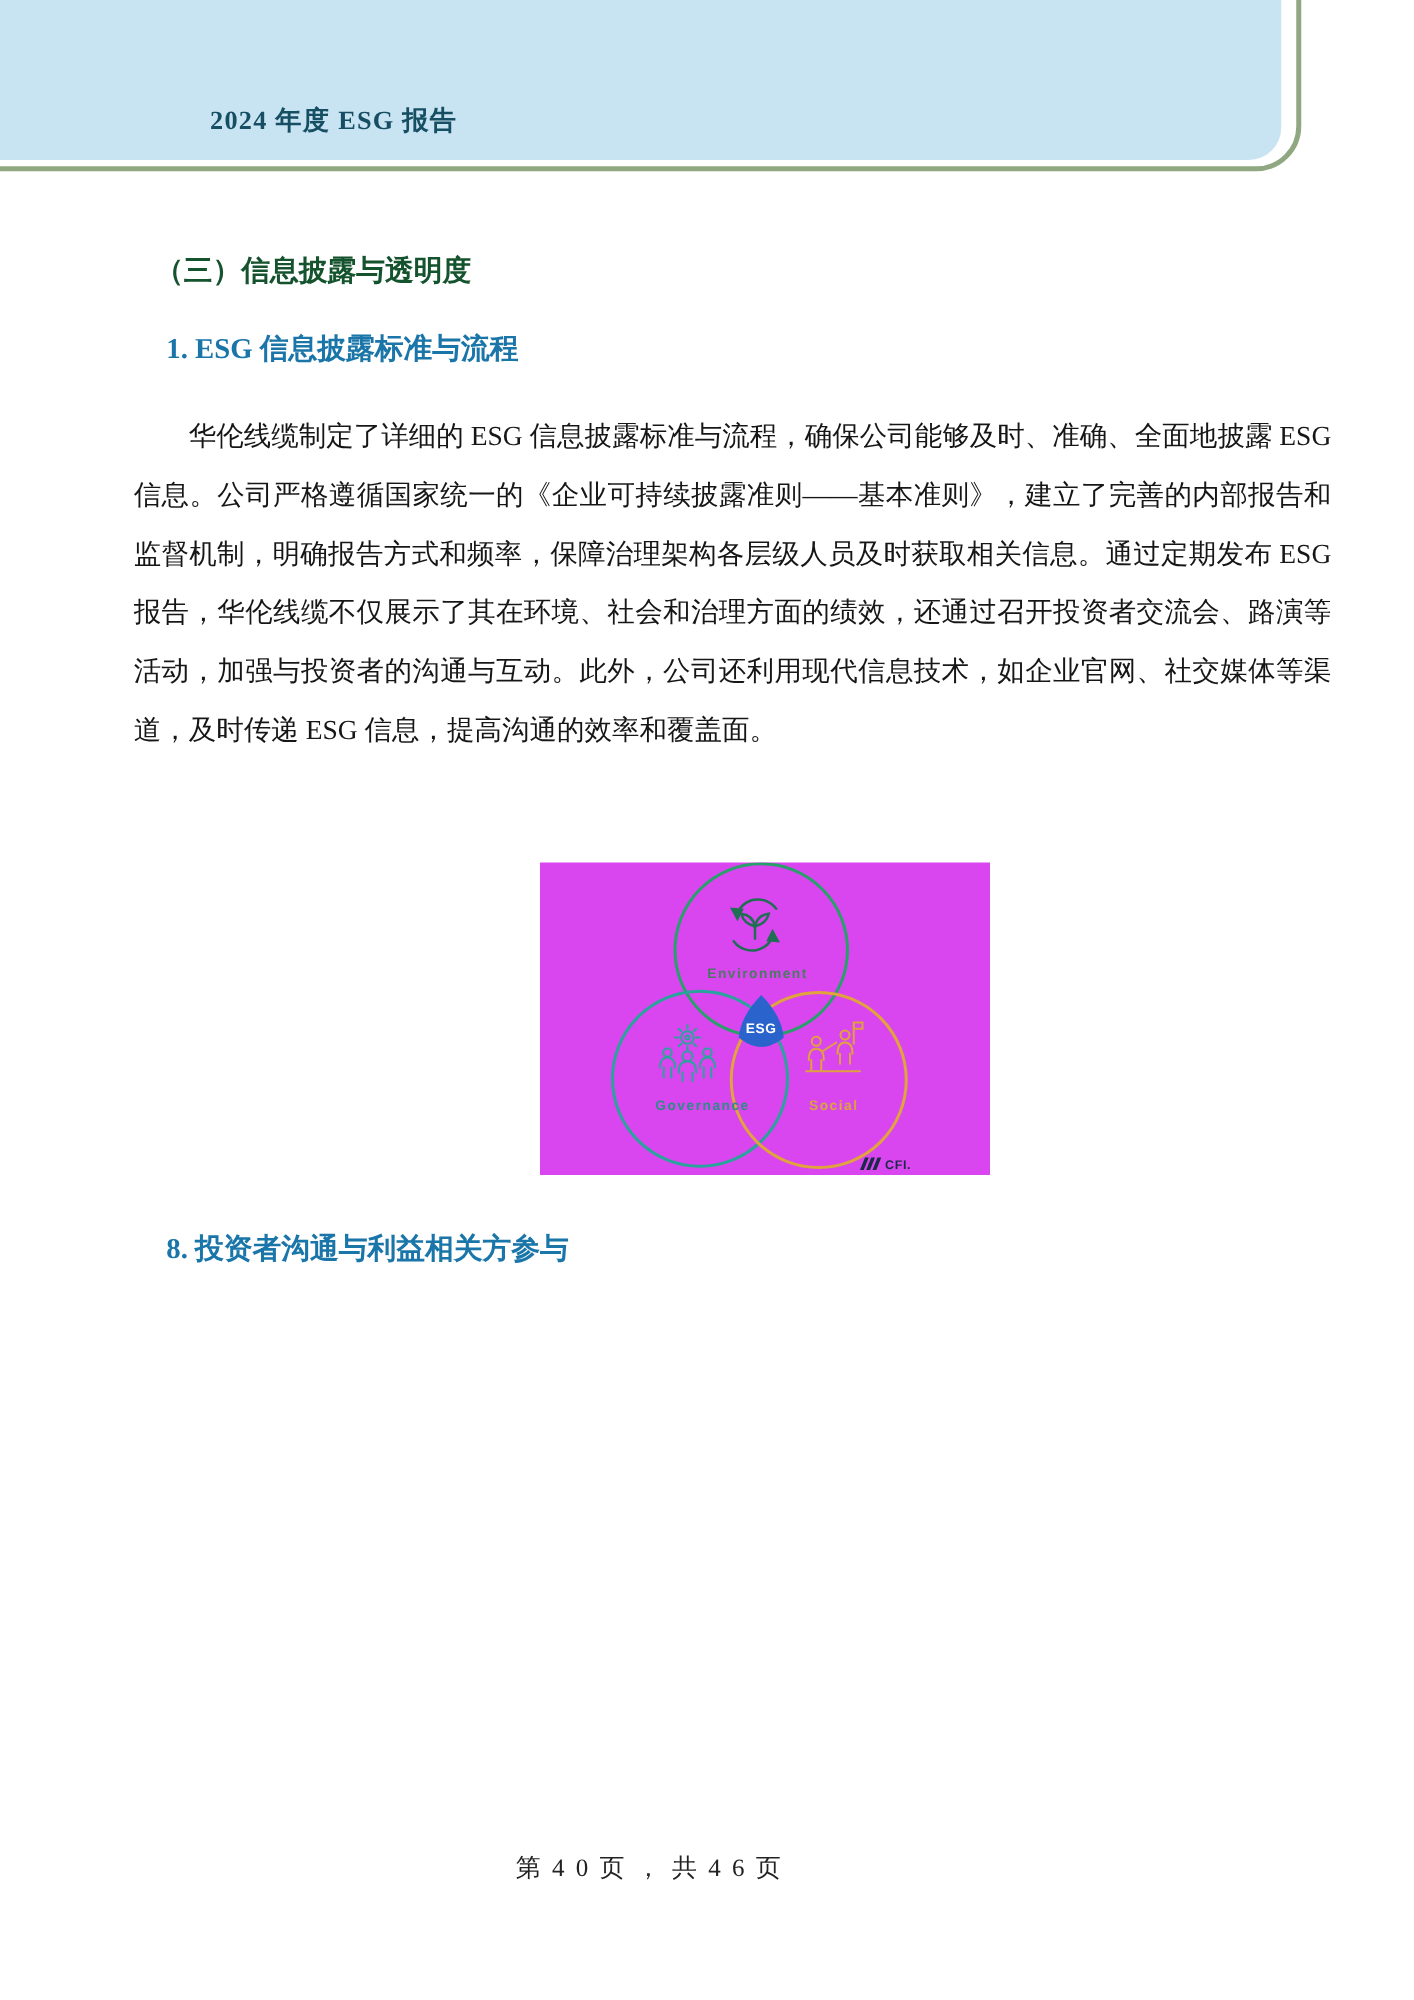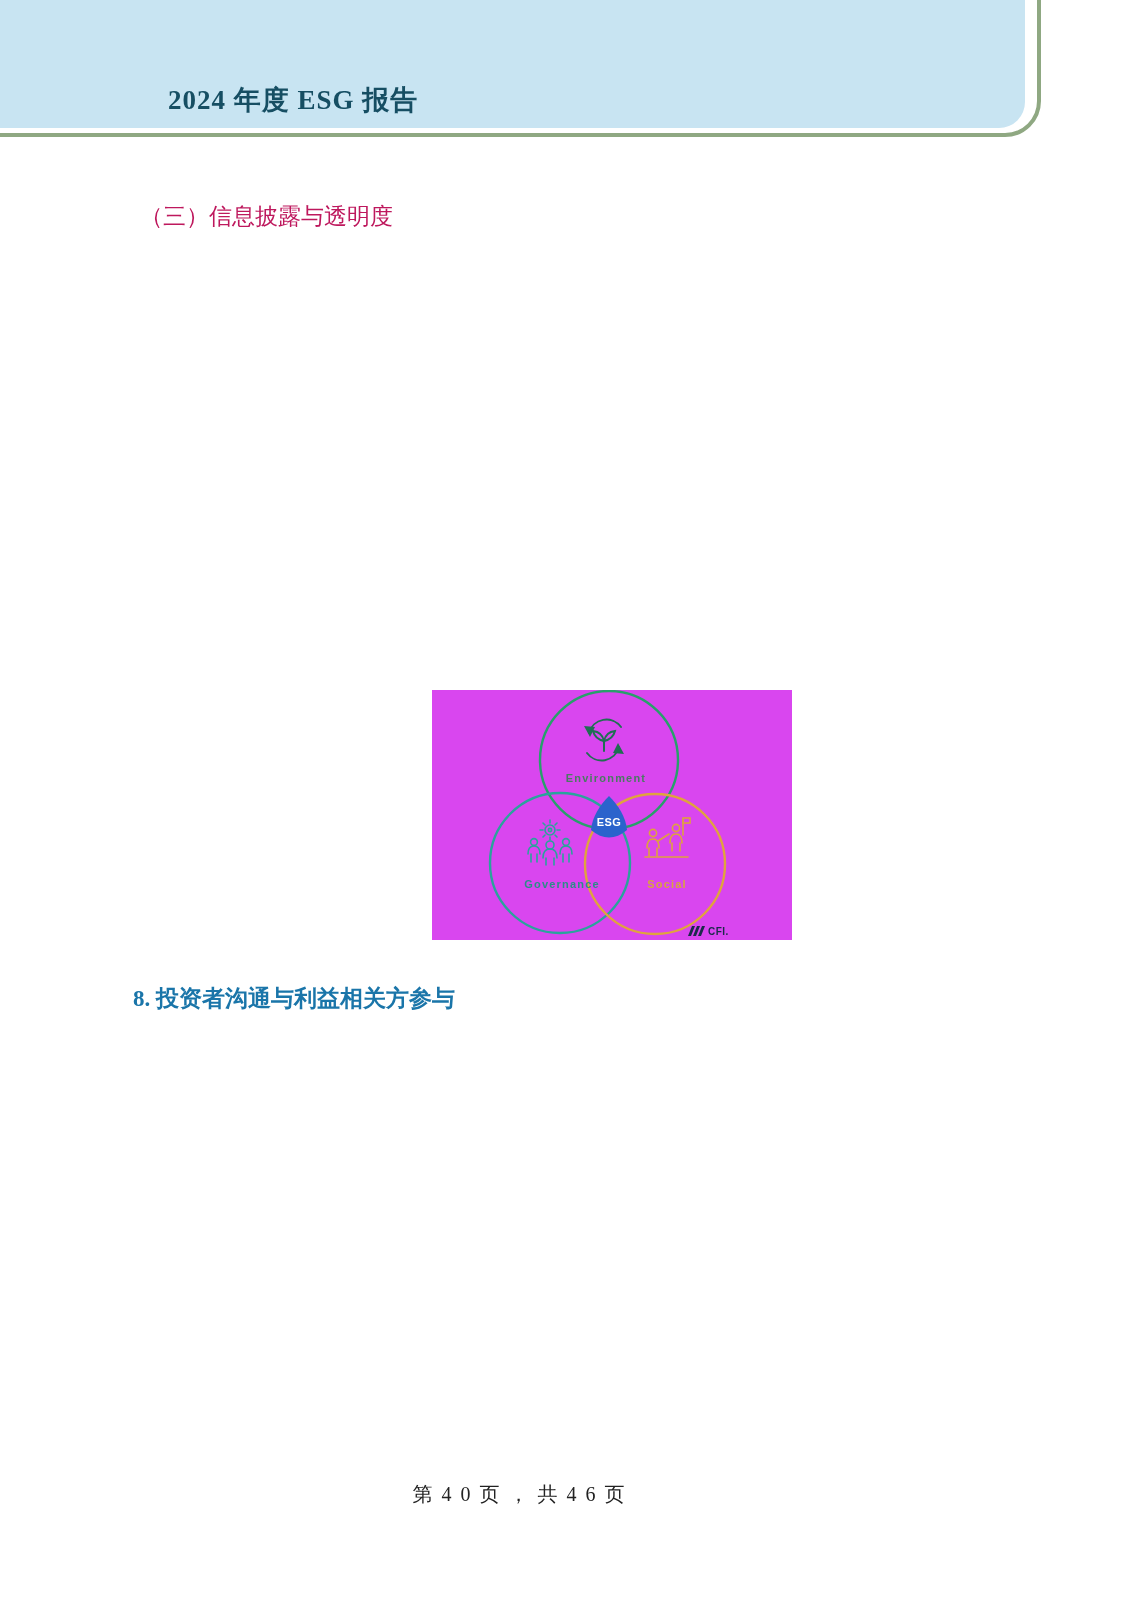--- a/index.html
+++ b/index.html
@@ -18,29 +18,29 @@
     background:#ffffff;
   }
   .header-inner {
     position:absolute; left:0; top:0; right:12px; bottom:5px;
     background:#c8e4f2;
     border-radius:26px;
   }
   .header-title {
     position:absolute; left:168px; top:82px;
     margin:0;
-    font-size:27px; font-weight:bold;
+    font-size:21px; font-weight:bold;
     color:#164e63;
     letter-spacing:1px;
     z-index:5;
   }
   
   .sec-heading {
-    position:absolute; left:140px; top:201px; margin:0;
-    font-size:23px; font-weight:normal; color:#be185d;
+    position:absolute; left:124px; top:201px; margin:0;
+    font-size:23px; font-weight:bold; color:#14532d;
   }
   .sub-heading {
     position:absolute; left:133px; margin:0;
     font-size:23px; font-weight:bold; color:#1a75a9;
   }
   .sub1 { top:263px; }
   .sub2 { top:983px; }
   
   .body-para {
     position:absolute; left:107px; width:958px; margin:0;
@@ -81,21 +81,23 @@
 <body>
 
 <div class="page">
 
   <div class="header-outer">
     <div class="header-inner"></div>
   </div>
   <h1 class="header-title">2024 年度 ESG 报告</h1>
 
   <h2 class="sec-heading">（三）信息披露与透明度</h2>
+  <h3 class="sub-heading sub1">1. ESG 信息披露标准与流程</h3>
 
+  <p class="body-para para1">华伦线缆制定了详细的 ESG 信息披露标准与流程，确保公司能够及时、准确、全面地披露 ESG 信息。公司严格遵循国家统一的《企业可持续披露准则——基本准则》，建立了完善的内部报告和监督机制，明确报告方式和频率，保障治理架构各层级人员及时获取相关信息。通过定期发布 ESG 报告，华伦线缆不仅展示了其在环境、社会和治理方面的绩效，还通过召开投资者交流会、路演等活动，加强与投资者的沟通与互动。此外，公司还利用现代信息技术，如企业官网、社交媒体等渠道，及时传递 ESG 信息，提高沟通的效率和覆盖面。</p>
 
   <figure class="venn">
     <svg viewBox="0 0 360 250" width="360" height="250" xmlns="http://www.w3.org/2000/svg">
 
       <circle cx="177" cy="70" r="69" fill="none" stroke-width="2.4" stroke="#27a06a"></circle>
       <circle cx="128" cy="173" r="70" fill="none" stroke-width="2.4" stroke="#2aa39c"></circle>
       <circle cx="223" cy="174" r="70" fill="none" stroke-width="2.4" stroke="#e0a33e"></circle>
 
       <g stroke="#1f6f52" fill="none" stroke-width="2" stroke-linecap="round">
         <path d="M 189 37 A 18 18 0 0 0 157 43"></path>

